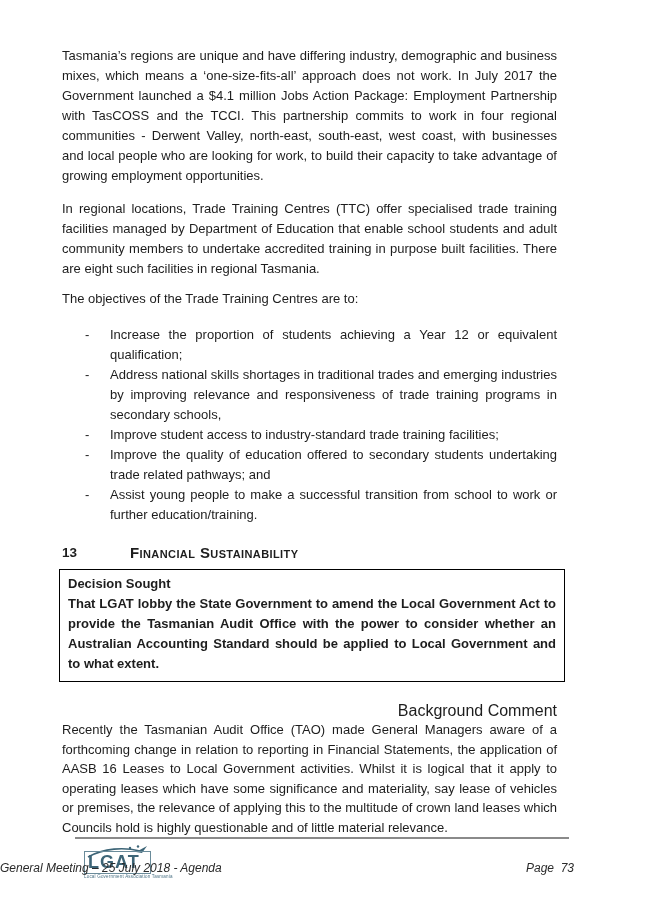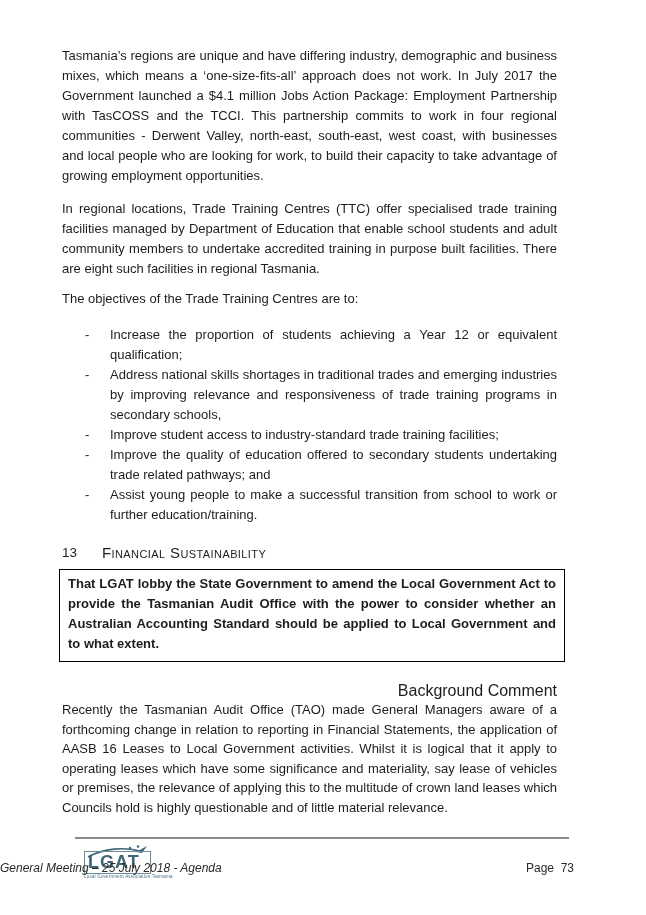--- a/index.html
+++ b/index.html
@@ -37,21 +37,22 @@
     display: flex;
     font-size: 13px;
     line-height: 20px;
     padding-left: 23px;
   }
   .obj-marker { width: 25px; flex: 0 0 25px; }
   .obj-text { flex: 1; text-align: justify; }
   .h1-row {
     display: flex;
     margin-top: 18px;
-    font-weight: normal;
+    font-weight: bold;
+    gap: 28px;
   }
   .h1-num { width: 40px; flex: 0 0 40px; font-size: 13.5px; line-height: 20px; }
   .h1-title {
     font-variant: small-caps;
     font-size: 15px;
     line-height: 20px;
     letter-spacing: 0.4px;
   }
   .h2-row {
     display: flex;
@@ -130,20 +131,21 @@
     top: 861px;
     text-align: left;
     font-style: italic;
     font-size: 12px;
     color: #2a2a2a;
   }
   .footer-page {
     position: absolute;
     right: 72px;
     top: 861px;
+    font-style: italic;
     font-size: 12px;
     color: #2a2a2a;
     white-space: pre;
   }
 </style>
 </head>
 <body>
 
 <div class="page">
   <div class="content">
@@ -177,20 +179,21 @@
       </div>
     </div>
 
     <div class="h1-row">
       <span class="h1-num">13</span>
       <span class="h1-title">Financial Sustainability</span>
     </div>
 
 
     <div class="decision-box">
+      <p class="box-heading">Decision Sought</p>
       <p class="box-body">That LGAT lobby the State Government to amend the Local Government Act to provide the Tasmanian Audit Office with the power to consider whether an Australian Accounting Standard should be applied to Local Government and to what extent.</p>
     </div>
 
     <p class="bg-heading">Background Comment</p>
     <p class="bg-body">Recently the Tasmanian Audit Office (TAO) made General Managers aware of a forthcoming change in relation to reporting in Financial Statements, the application of AASB 16 Leases to Local Government activities.  Whilst it is logical that it apply to operating leases which have some significance and materiality, say lease of vehicles or premises, the relevance of applying this to the multitude of crown land leases which Councils hold is highly questionable and of little material relevance.</p>
 
   </div>
 
   <div class="footer-rule"></div>
 

